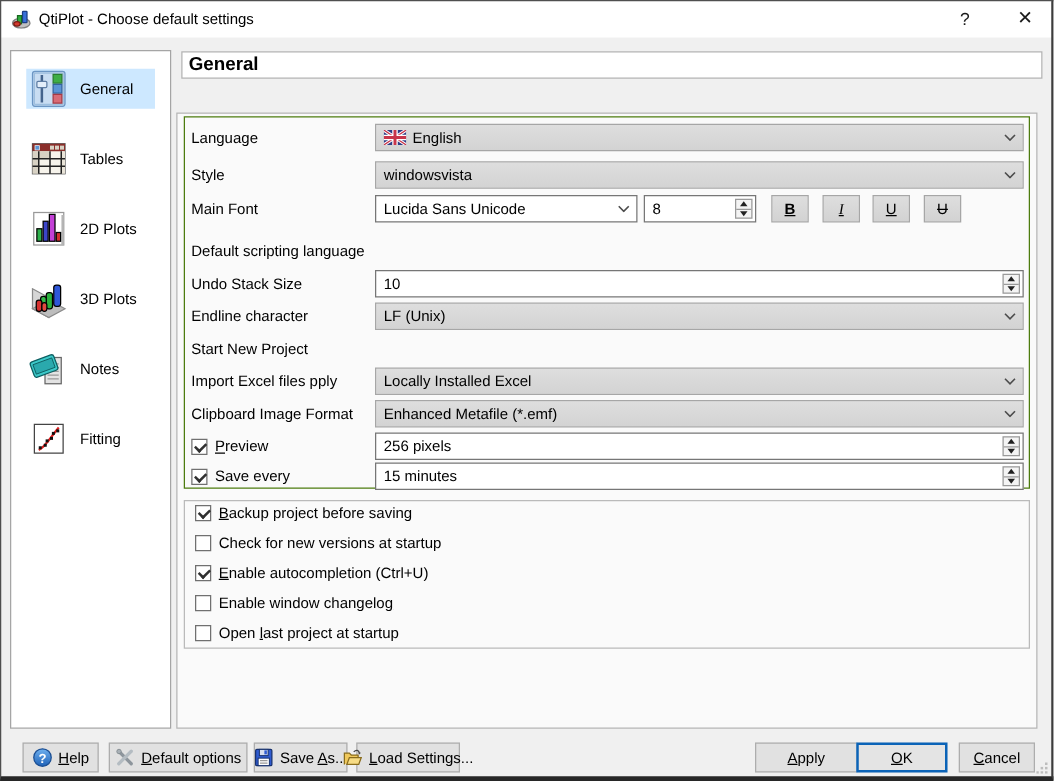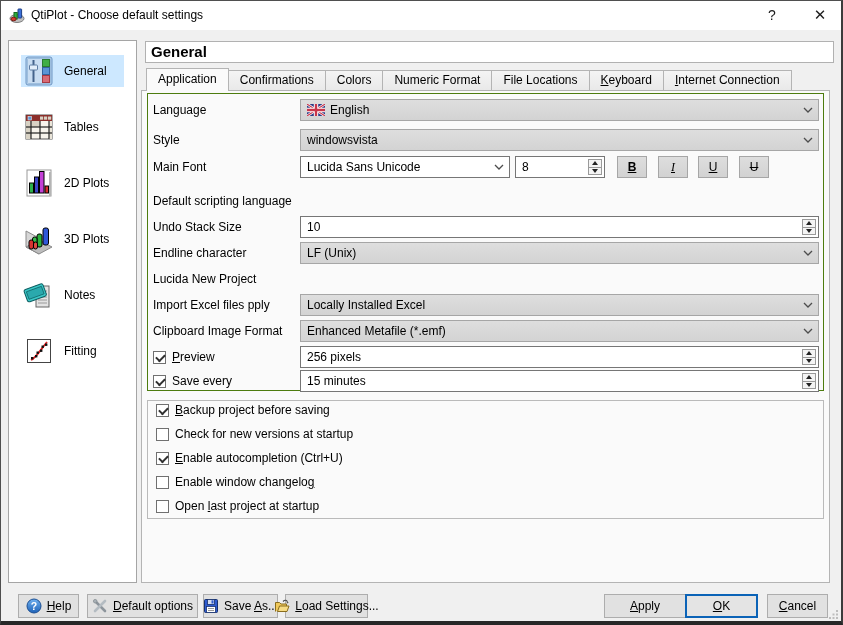--- a/index.html
+++ b/index.html
@@ -191,29 +191,20 @@
         <rect x="17" y="14.5" width="2.4" height="2.4" fill="#111"></rect>
         <rect x="18.5" y="10.5" width="2.4" height="2.4" fill="#111"></rect>
         <rect x="22" y="8.5" width="2.4" height="2.4" fill="#111"></rect>
       </svg>
       <span class="side-label">Fitting</span>
     </div>
   </div>
 
   <div class="page-title">General</div>
 
-  <div class="tabbar">
-    <div class="tab active">Application</div>
-    <div class="tab">Confirmations</div>
-    <div class="tab">Colors</div>
-    <div class="tab">Numeric Format</div>
-    <div class="tab">File Locations</div>
-    <div class="tab"><u>K</u>eyboard</div>
-    <div class="tab"><u>I</u>nternet Connection</div>
-  </div>
 
   <div class="pane"></div>
 
   <div class="form-frame">
     <div class="frow fr-0">
       <span class="flabel">Language</span>
       <div class="field">
         <div class="combo">
           <svg class="flag" viewBox="0 0 18 12">
             <rect width="18" height="12" fill="#2e3c85"></rect>
@@ -290,21 +281,21 @@
       <div class="field">
         <div class="combo">
           <span>LF (Unix)</span>
           <svg class="chev" width="10" height="6" viewBox="0 0 10 6">
               <polyline points="1,1 5,5 9,1" fill="none" stroke="#4d4d4d" stroke-width="1.3"></polyline>
             </svg>
         </div>
       </div>
     </div>
     <div class="frow fr-6">
-      <span class="flabel">Lucida New Project</span>
+      <span class="flabel">Start New Project</span>
     </div>
     <div class="frow fr-7">
       <span class="flabel">Import Excel files pply</span>
       <div class="field">
         <div class="combo">
           <span>Locally Installed Excel</span>
           <svg class="chev" width="10" height="6" viewBox="0 0 10 6">
               <polyline points="1,1 5,5 9,1" fill="none" stroke="#4d4d4d" stroke-width="1.3"></polyline>
             </svg>
         </div>

